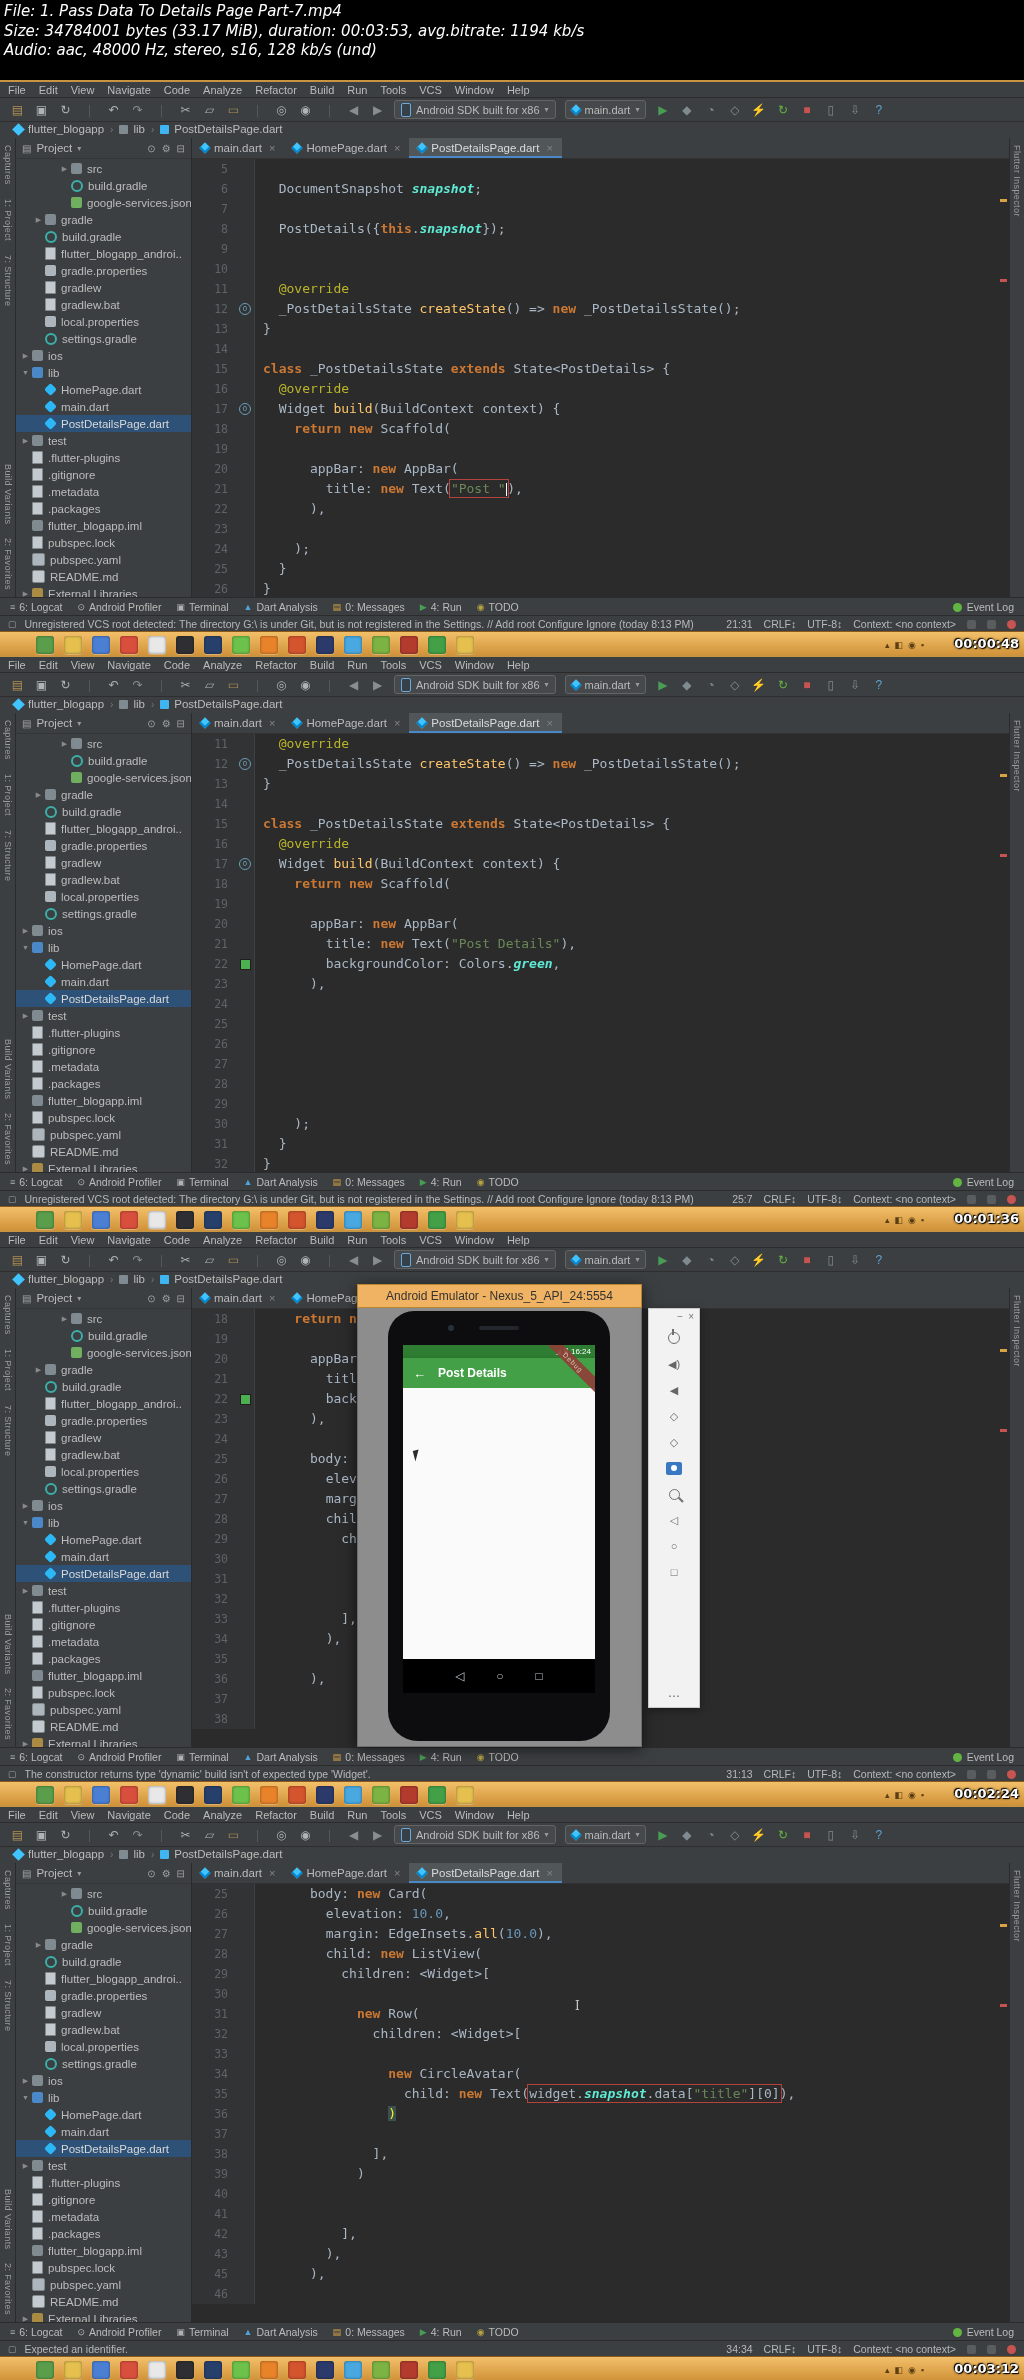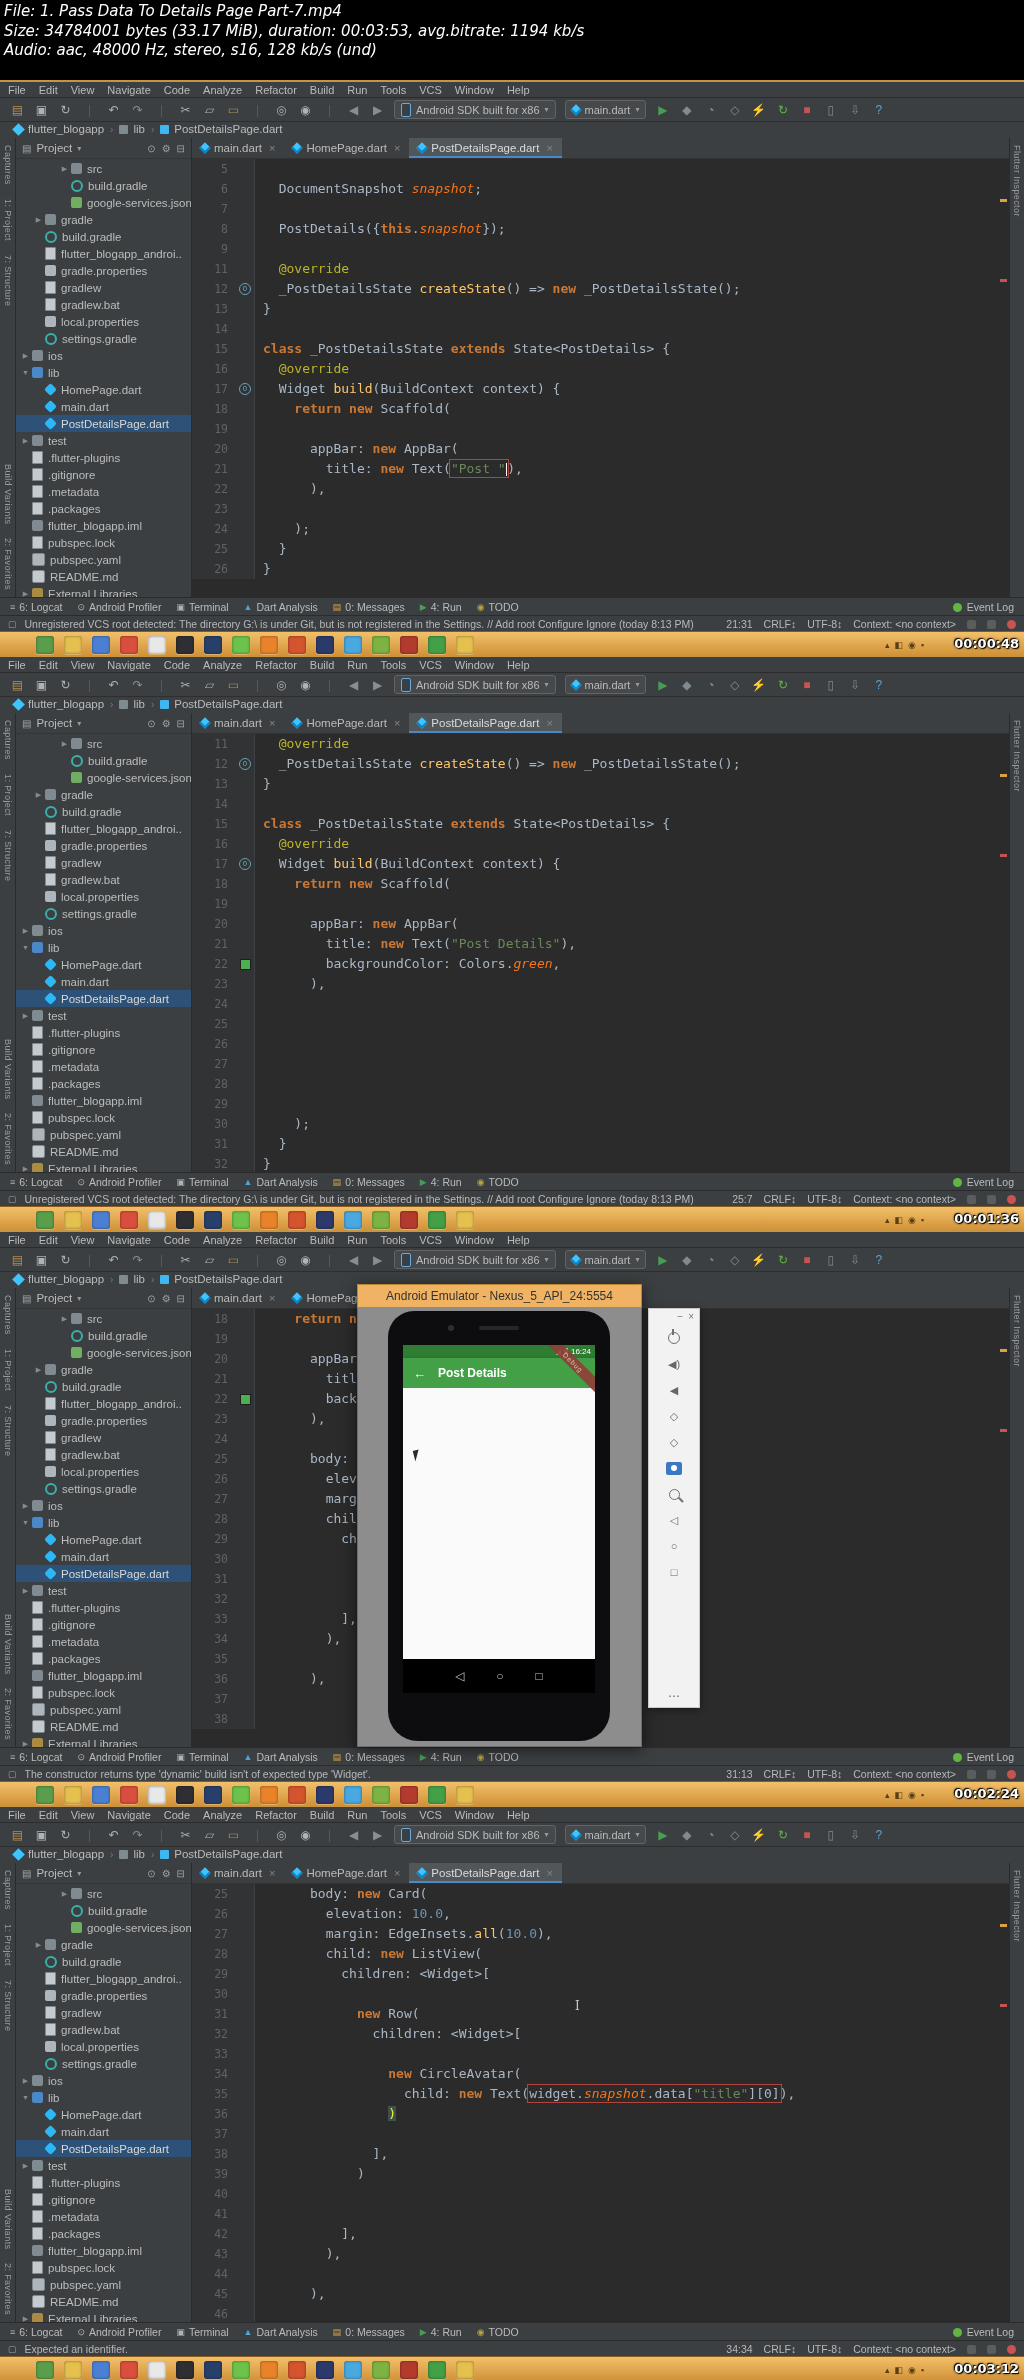--- a/index.html
+++ b/index.html
@@ -64,21 +64,21 @@
   .mk{width:18px;background:#313335;border-right:1px solid #3f4244;flex:none;position:relative;}
   .ct{padding-left:8px;color:#a9b7c6;}
   .gi-o{position:absolute;left:3px;top:4px;width:10px;height:10px;border-radius:50%;border:1px solid #6a9fb5;color:#6a9fb5;font-size:8px;line-height:9px;text-align:center;font-family:"DejaVu Sans Mono",monospace;}
   .gi-sw{position:absolute;left:4px;top:5px;width:9px;height:9px;background:#4caf50;border:1px solid #1e1e1e;}
   .tok-d{color:#a9b7c6;}
   .tok-k{color:#cc7832;font-weight:bold;}
   .tok-s{color:#6a8759;}
   .tok-nm{color:#6897bb;}
   .tok-a{color:#bbb529;}
   .tok-f{color:#ffc66b;}
-  .tok-v{color:#f97316;font-style:italic;}
+  .tok-v{color:#5eead4;font-style:italic;font-weight:bold;}
   .tok-m{background:#3b514d;color:#ffef28;}
   .tok-c{display:inline-block;width:1.5px;height:13px;background:#ffffff;vertical-align:middle;}
   .tok-box{outline:1px solid #b3433c;outline-offset:1px;}
   .estripe-y{position:absolute;right:2px;top:40px;width:7px;height:3px;background:#d9a343;}
   .estripe-r{position:absolute;right:2px;top:120px;width:7px;height:3px;background:#c75450;}
   
   .toolwin{position:absolute;top:515px;left:0;right:0;height:18px;background:#3c3f41;border-top:1px solid #2b2b2b;display:flex;align-items:center;gap:15px;padding:0 10px;font-size:10.5px;color:#bbbbbb;}
   .twb{display:flex;align-items:center;gap:4px;}
   .twi{font-size:9px;}
   .evlog{margin-left:auto;display:flex;align-items:center;gap:5px;}
@@ -378,20 +378,21 @@
               <span>PostDetailsPage.dart</span>
               <span class="tclose">×</span>
             </div>
           </div>
           <div class="code">
             <div class="cl"><span class="ln">5</span><span class="mk"></span><span class="ct"></span></div>
             <div class="cl"><span class="ln">6</span><span class="mk"></span><span class="ct">  <span class="tok-d">DocumentSnapshot </span><span class="tok-v">snapshot</span><span class="tok-d">;</span></span></div>
             <div class="cl"><span class="ln">7</span><span class="mk"></span><span class="ct"></span></div>
             <div class="cl"><span class="ln">8</span><span class="mk"></span><span class="ct">  <span class="tok-d">PostDetails({</span><span class="tok-k">this</span><span class="tok-d">.</span><span class="tok-v">snapshot</span><span class="tok-d">});</span></span></div>
             <div class="cl"><span class="ln">9</span><span class="mk"></span><span class="ct"></span></div>
+            <div class="cl"><span class="ln">10</span><span class="mk"></span><span class="ct"></span></div>
             <div class="cl"><span class="ln">11</span><span class="mk"></span><span class="ct">  <span class="tok-a">@override</span></span></div>
             <div class="cl"><span class="ln">12</span><span class="mk"><span class="gi-o">o</span></span><span class="ct">  <span class="tok-d">_PostDetailsState </span><span class="tok-f">createState</span><span class="tok-d">() =&gt; </span><span class="tok-k">new</span><span class="tok-d"> _PostDetailsState();</span></span></div>
             <div class="cl"><span class="ln">13</span><span class="mk"></span><span class="ct"><span class="tok-d">}</span></span></div>
             <div class="cl"><span class="ln">14</span><span class="mk"></span><span class="ct"></span></div>
             <div class="cl"><span class="ln">15</span><span class="mk"></span><span class="ct"><span class="tok-k">class</span><span class="tok-d"> _PostDetailsState </span><span class="tok-k">extends</span><span class="tok-d"> State&lt;PostDetails&gt; {</span></span></div>
             <div class="cl"><span class="ln">16</span><span class="mk"></span><span class="ct">  <span class="tok-a">@override</span></span></div>
             <div class="cl"><span class="ln">17</span><span class="mk"><span class="gi-o">o</span></span><span class="ct">  <span class="tok-d">Widget </span><span class="tok-f">build</span><span class="tok-d">(BuildContext context) {</span></span></div>
             <div class="cl"><span class="ln">18</span><span class="mk"></span><span class="ct">    <span class="tok-k">return</span><span class="tok-d"> </span><span class="tok-k">new</span><span class="tok-d"> Scaffold(</span></span></div>
             <div class="cl"><span class="ln">19</span><span class="mk"></span><span class="ct"></span></div>
             <div class="cl"><span class="ln">20</span><span class="mk"></span><span class="ct">      <span class="tok-d">appBar: </span><span class="tok-k">new</span><span class="tok-d"> AppBar(</span></span></div>
@@ -1487,21 +1488,20 @@
             <div class="cl"><span class="ln">34</span><span class="mk"></span><span class="ct">                <span class="tok-k">new</span><span class="tok-d"> CircleAvatar(</span></span></div>
             <div class="cl"><span class="ln">35</span><span class="mk"></span><span class="ct">                  <span class="tok-d">child: </span><span class="tok-k">new</span><span class="tok-d"> Text(</span><span class="tok-box"><span class="tok-d">widget.</span><span class="tok-v">snapshot</span><span class="tok-d">.data[</span><span class="tok-s">"title"</span><span class="tok-d">][0]</span></span><span class="tok-d">),</span></span></div>
             <div class="cl"><span class="ln">36</span><span class="mk"></span><span class="ct">                <span class="tok-m">)</span></span></div>
             <div class="cl"><span class="ln">37</span><span class="mk"></span><span class="ct"></span></div>
             <div class="cl"><span class="ln">38</span><span class="mk"></span><span class="ct">              <span class="tok-d">],</span></span></div>
             <div class="cl"><span class="ln">39</span><span class="mk"></span><span class="ct">            <span class="tok-d">)</span></span></div>
             <div class="cl"><span class="ln">40</span><span class="mk"></span><span class="ct"></span></div>
             <div class="cl"><span class="ln">41</span><span class="mk"></span><span class="ct"></span></div>
             <div class="cl"><span class="ln">42</span><span class="mk"></span><span class="ct">          <span class="tok-d">],</span></span></div>
             <div class="cl"><span class="ln">43</span><span class="mk"></span><span class="ct">        <span class="tok-d">),</span></span></div>
-            <div class="cl"><span class="ln">44</span><span class="mk"></span><span class="ct"></span></div>
             <div class="cl"><span class="ln">45</span><span class="mk"></span><span class="ct">      <span class="tok-d">),</span></span></div>
             <div class="cl"><span class="ln">46</span><span class="mk"></span><span class="ct"></span></div>
             <div class="estripe-y"></div>
             <div class="estripe-r"></div>
           </div>
         </div>
         <div class="rstrip">
           <span class="vlab">Flutter Inspector</span>
         </div>
       </div>

